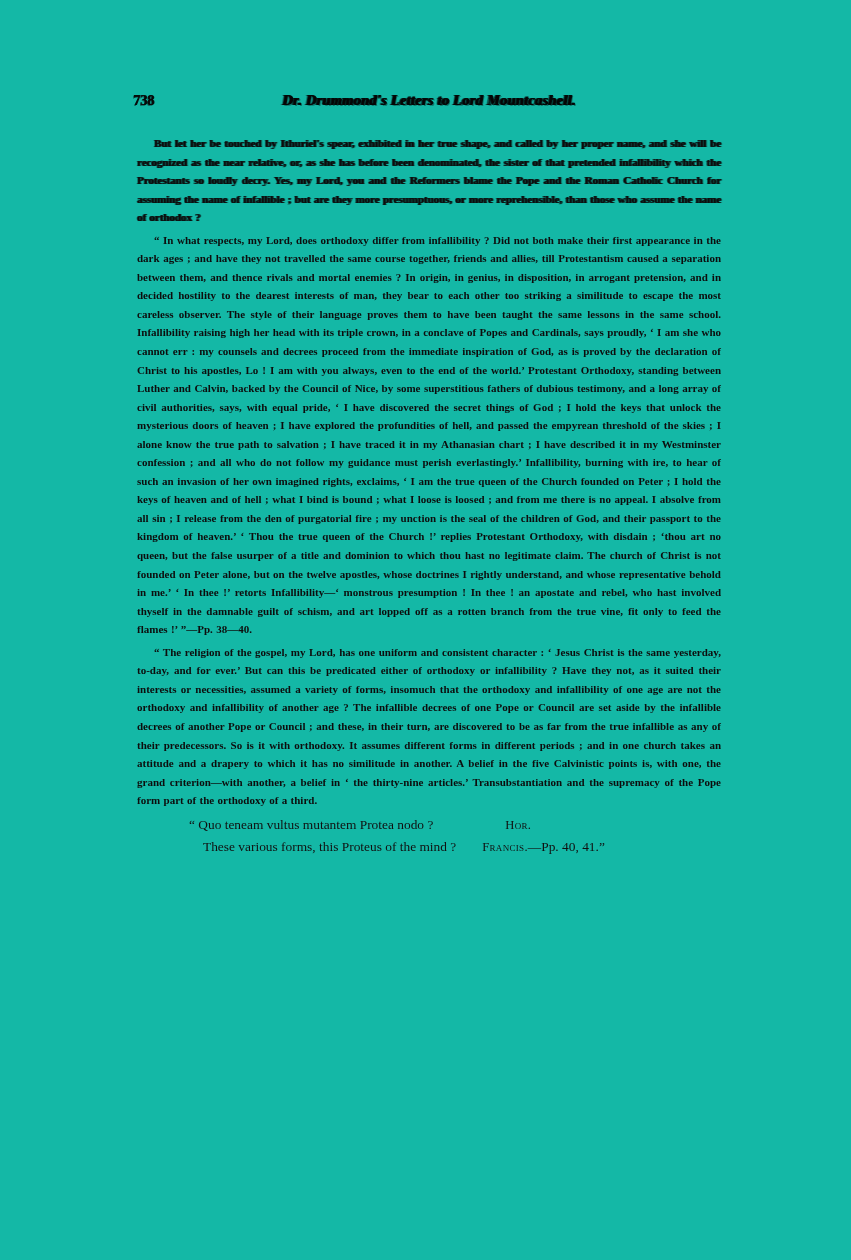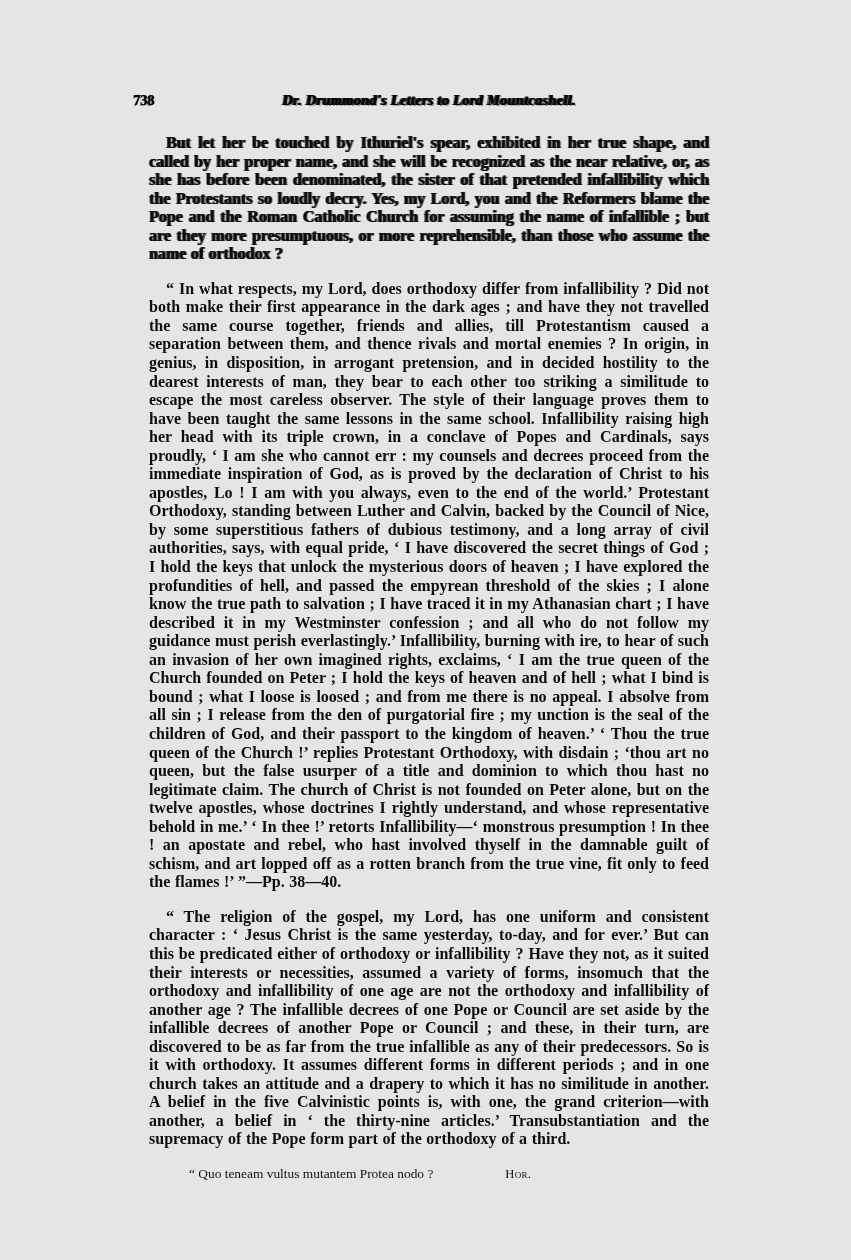--- a/index.html
+++ b/index.html
@@ -13,21 +13,21 @@
     font-family: "Liberation Serif", "DejaVu Serif", serif;
     color: #0a0a0a;
     overflow: hidden;
     position: relative;
   }
 
   
   .page {
     position: absolute;
     inset: 0;
-    background: #e5e5e5;
+    background: #14b8a6;
   }
 
   .page-body {
     position: absolute;
     left: 133px;
     top: 92px;
     width: 592px;
   }
 
   
@@ -61,46 +61,46 @@
     text-shadow:
        0.9px 0.2px 0 rgba(0,0,0,0.9),
       -0.9px 0.4px 0 rgba(0,0,0,0.7),
        1.8px 0.6px 0 rgba(0,0,0,0.35),
       -1.7px -0.3px 0 rgba(0,0,0,0.3);
     transform: scaleX(0.99);
   }
 
   
   .para {
-    font-size: 16px;
+    font-size: 11px;
     line-height: 18.55px;
     text-align: justify;
     text-justify: inter-word;
-    margin: 16px;
+    margin: 4px;
     color: #0d0d0d;
     word-spacing: 0.6px;
   }
   .para + .para { margin-top: 0; font-weight: bold; }
   .indent { text-indent: 17px; }
 
   
   .ghosted {
     text-shadow:
        0.85px 0.15px 0 rgba(10,10,10,0.78),
       -0.85px 0.45px 0 rgba(10,10,10,0.55),
        1.7px 0.3px 0 rgba(10,10,10,0.22);
     font-weight: 600;
     letter-spacing: -0.05px;
   }
 
   
   .verse-block {
     margin-top: 3px;
     font-size: 13.4px;
-    line-height: 17px;
+    line-height: 22px;
     color: #101010;
   }
   .verse-line {
     display: block;
     white-space: pre;
     padding-left: 56px;
   }
   .verse-line.deep { padding-left: 70px; }
   .attrib {
     font-variant: small-caps;
@@ -124,16 +124,17 @@
     <p class="para indent ghosted">But let her be touched by Ithuriel's spear, exhibited in her true shape, and called by her proper name, and she will be recognized as the near relative, or, as she has before been denominated, the sister of that pretended infallibility which the Protestants so loudly decry. Yes, my Lord, you and the Reformers blame the Pope and the Roman Catholic Church for assuming the name of infallible ; but are they more presumptuous, or more reprehensible, than those who assume the name of orthodox ?</p>
 
     <p class="para indent">“ In what respects, my Lord, does orthodoxy differ from infallibility ? Did not both make their first appearance in the dark ages ; and have they not travelled the same course together, friends and allies, till Protestantism caused a separation between them, and thence rivals and mortal enemies ? In origin, in genius, in disposition, in arrogant pretension, and in decided hostility to the dearest interests of man, they bear to each other too striking a similitude to escape the most careless observer. The style of their language proves them to have been taught the same lessons in the same school. Infallibility raising high her head with its triple crown, in a conclave of Popes and Cardinals, says proudly, ‘ I am she who cannot err : my counsels and decrees proceed from the immediate inspiration of God, as is proved by the declaration of Christ to his apostles, Lo ! I am with you always, even to the end of the world.’ Protestant Orthodoxy, standing between Luther and Calvin, backed by the Council of Nice, by some superstitious fathers of dubious testimony, and a long array of civil authorities, says, with equal pride, ‘ I have discovered the secret things of God ; I hold the keys that unlock the mysterious doors of heaven ; I have explored the profundities of hell, and passed the empyrean threshold of the skies ; I alone know the true path to salvation ; I have traced it in my Athanasian chart ; I have described it in my Westminster confession ; and all who do not follow my guidance must perish everlastingly.’ Infallibility, burning with ire, to hear of such an invasion of her own imagined rights, exclaims, ‘ I am the true queen of the Church founded on Peter ; I hold the keys of heaven and of hell ; what I bind is bound ; what I loose is loosed ; and from me there is no appeal. I absolve from all sin ; I release from the den of purgatorial fire ; my unction is the seal of the children of God, and their passport to the kingdom of heaven.’ ‘ Thou the true queen of the Church !’ replies Protestant Orthodoxy, with disdain ; ‘thou art no queen, but the false usurper of a title and dominion to which thou hast no legitimate claim. The church of Christ is not founded on Peter alone, but on the twelve apostles, whose doctrines I rightly understand, and whose representative behold in me.’ ‘ In thee !’ retorts Infallibility—‘ monstrous presumption ! In thee ! an apostate and rebel, who hast involved thyself in the damnable guilt of schism, and art lopped off as a rotten branch from the true vine, fit only to feed the flames !’ ”—Pp. 38—40.</p>
 
     <p class="para indent">“ The religion of the gospel, my Lord, has one uniform and consistent character : ‘ Jesus Christ is the same yesterday, to-day, and for ever.’ But can this be predicated either of orthodoxy or infallibility ? Have they not, as it suited their interests or necessities, assumed a variety of forms, insomuch that the orthodoxy and infallibility of one age are not the orthodoxy and infallibility of another age ? The infallible decrees of one Pope or Council are set aside by the infallible decrees of another Pope or Council ; and these, in their turn, are discovered to be as far from the true infallible as any of their predecessors. So is it with orthodoxy. It assumes different forms in different periods ; and in one church takes an attitude and a drapery to which it has no similitude in another. A belief in the five Calvinistic points is, with one, the grand criterion—with another, a belief in ‘ the thirty-nine articles.’ Transubstantiation and the supremacy of the Pope form part of the orthodoxy of a third.</p>
 
     <div class="verse-block">
       <span class="verse-line"><span>“ Quo teneam vultus mutantem Protea nodo ?</span><span class="gap-a"></span><span class="attrib">Hor.</span></span>
 
 
+      <span class="verse-line deep"><span>These various forms, this Proteus of the mind ?</span><span class="gap-b"></span><span class="attrib">Francis.</span><span>—Pp. 40, 41.”</span></span>
     </div>
 
   </div>
 </div>
 
 </body></html>

